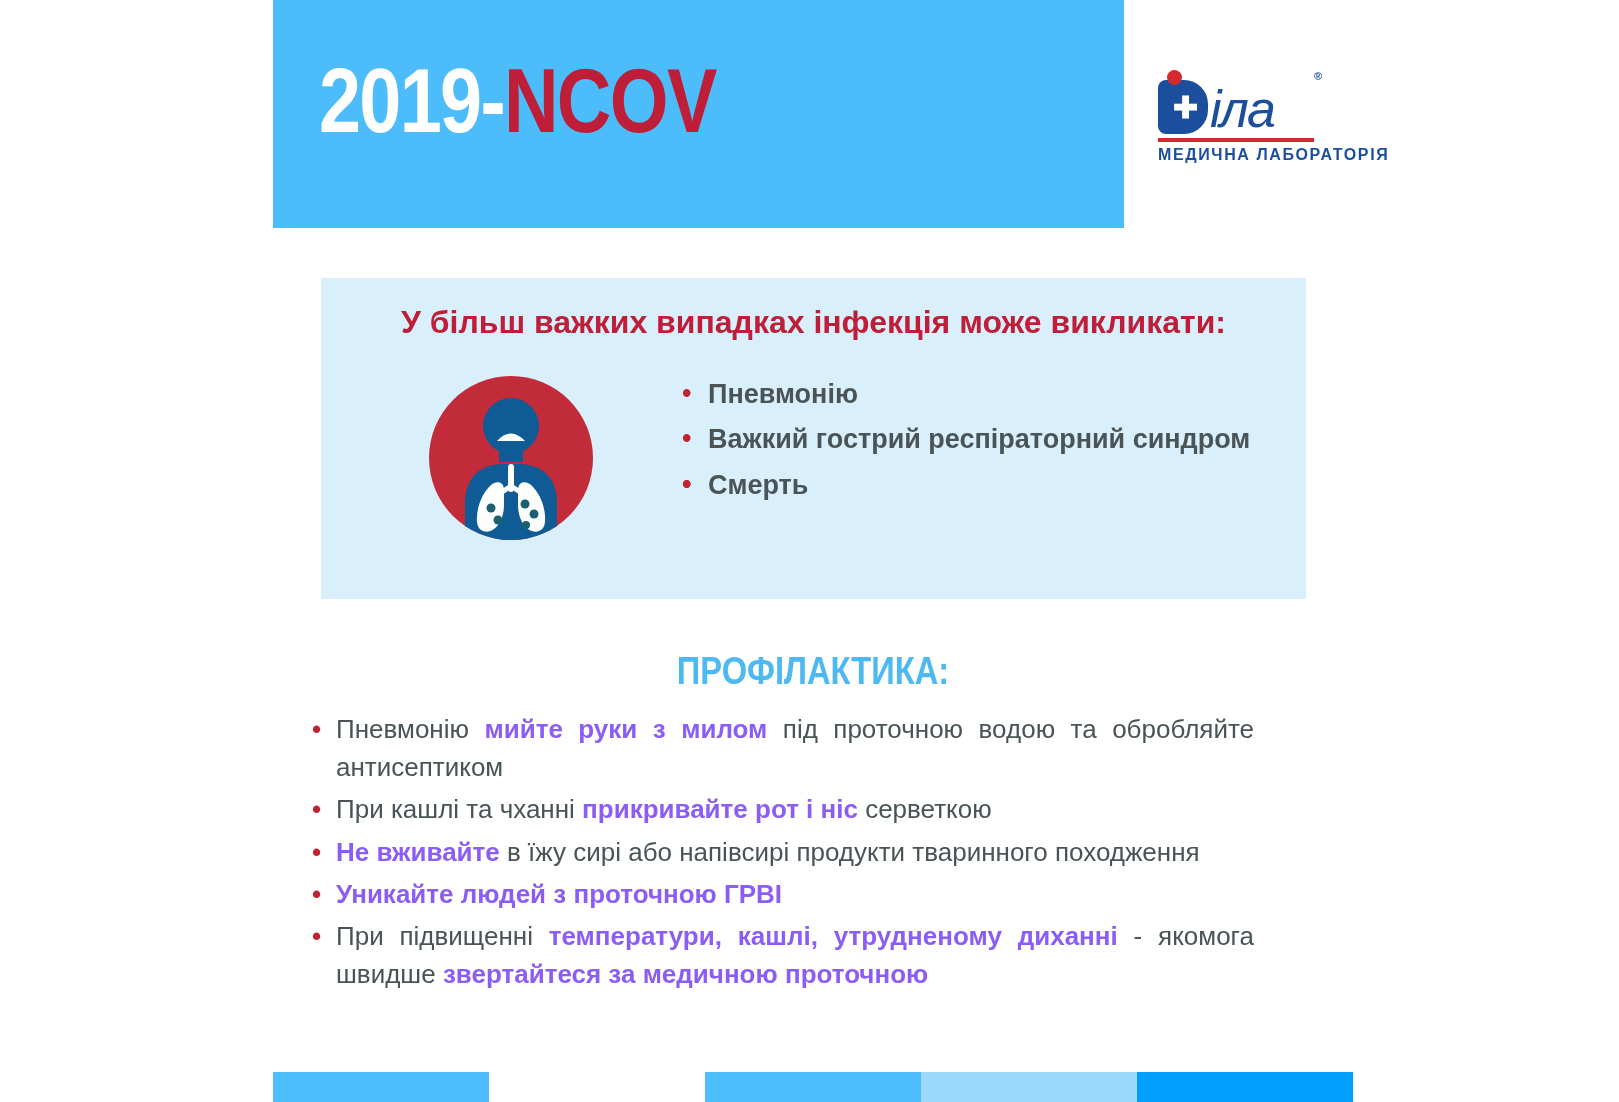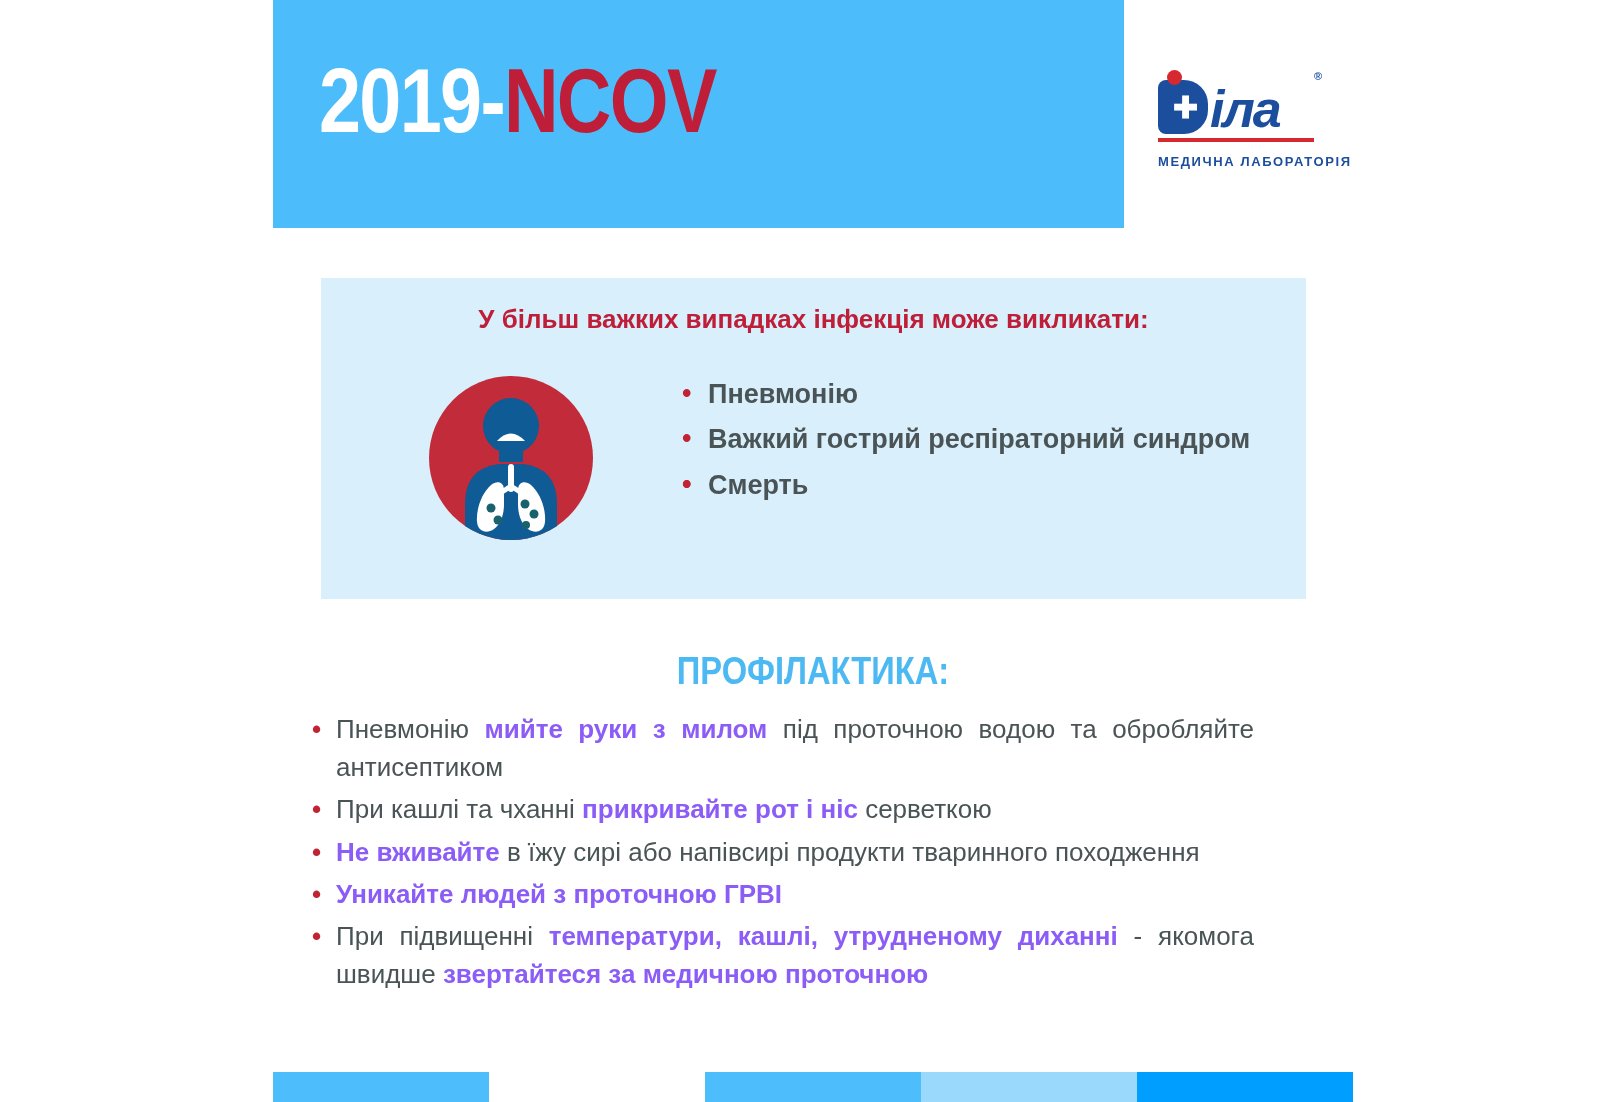--- a/index.html
+++ b/index.html
@@ -28,33 +28,33 @@
   .title{position:absolute;left:46px;top:52px;font-size:90px;font-weight:bold;letter-spacing:-2px;
          white-space:nowrap;transform:scaleX(0.84);transform-origin:left top;line-height:1.1;}
   .title .t-white{color:#ffffff;}
   .title .t-red{color:var(--accent_red);}
 
   
   .logo{position:absolute;left:1158px;top:76px;width:156px;}
   .logo-row{position:relative;display:flex;align-items:flex-end;height:58px;}
   .logo-d{position:relative;width:50px;height:54px;background:var(--logo_blue);
           border-radius:8px 24px 24px 8px;color:transparent;overflow:hidden;flex:none;}
-  .logo-rest{position:relative;font-size:52px;font-weight:bold;font-style:italic;
+  .logo-rest{position:relative;font-size:52px;font-weight:normal;font-style:italic;
           color:var(--logo_blue);line-height:0.92;letter-spacing:-2px;margin-left:2px;text-align:right;}
   .logo-idot{position:absolute;left:9px;top:-6px;width:15px;height:15px;border-radius:50%;
           background:var(--logo_red);}
   .logo-reg{position:absolute;right:-8px;top:-6px;font-size:11px;color:var(--logo_blue);font-weight:bold;}
   .logo-rule{height:4px;background:var(--logo_red);margin-top:4px;}
-  .logo-caption{margin-top:12px;font-size:13px;font-weight:bold;letter-spacing:1.6px;
+  .logo-caption{margin-top:4px;font-size:16px;font-weight:bold;letter-spacing:1.6px;
           color:var(--logo_blue);white-space:nowrap;}
 
   
   .box{position:absolute;left:321px;top:278px;width:985px;height:321px;background:var(--box_bg);}
   .box-heading{position:absolute;left:0;top:26px;width:100%;text-align:center;
-          font-size:26px;font-weight:bold;color:var(--accent_red);}
+          font-size:32px;font-weight:bold;color:var(--accent_red);}
   .box-icon{position:absolute;left:104px;top:94px;}
   .cons-list{position:absolute;left:361px;top:100px;list-style:none;}
   .cons-list li{position:relative;padding-left:26px;font-size:27px;font-weight:bold;
           color:var(--text_dark);margin-bottom:13px;line-height:1.2;}
   .cons-list .dot{position:absolute;left:0;top:-1px;color:var(--bullet_red);font-weight:bold;}
 
   
   .prev-heading{position:absolute;left:273px;top:650px;width:1080px;text-align:center;
           font-size:38px;font-weight:bold;color:var(--prevention_blue);
           transform:scaleX(0.86);transform-origin:center top;}

